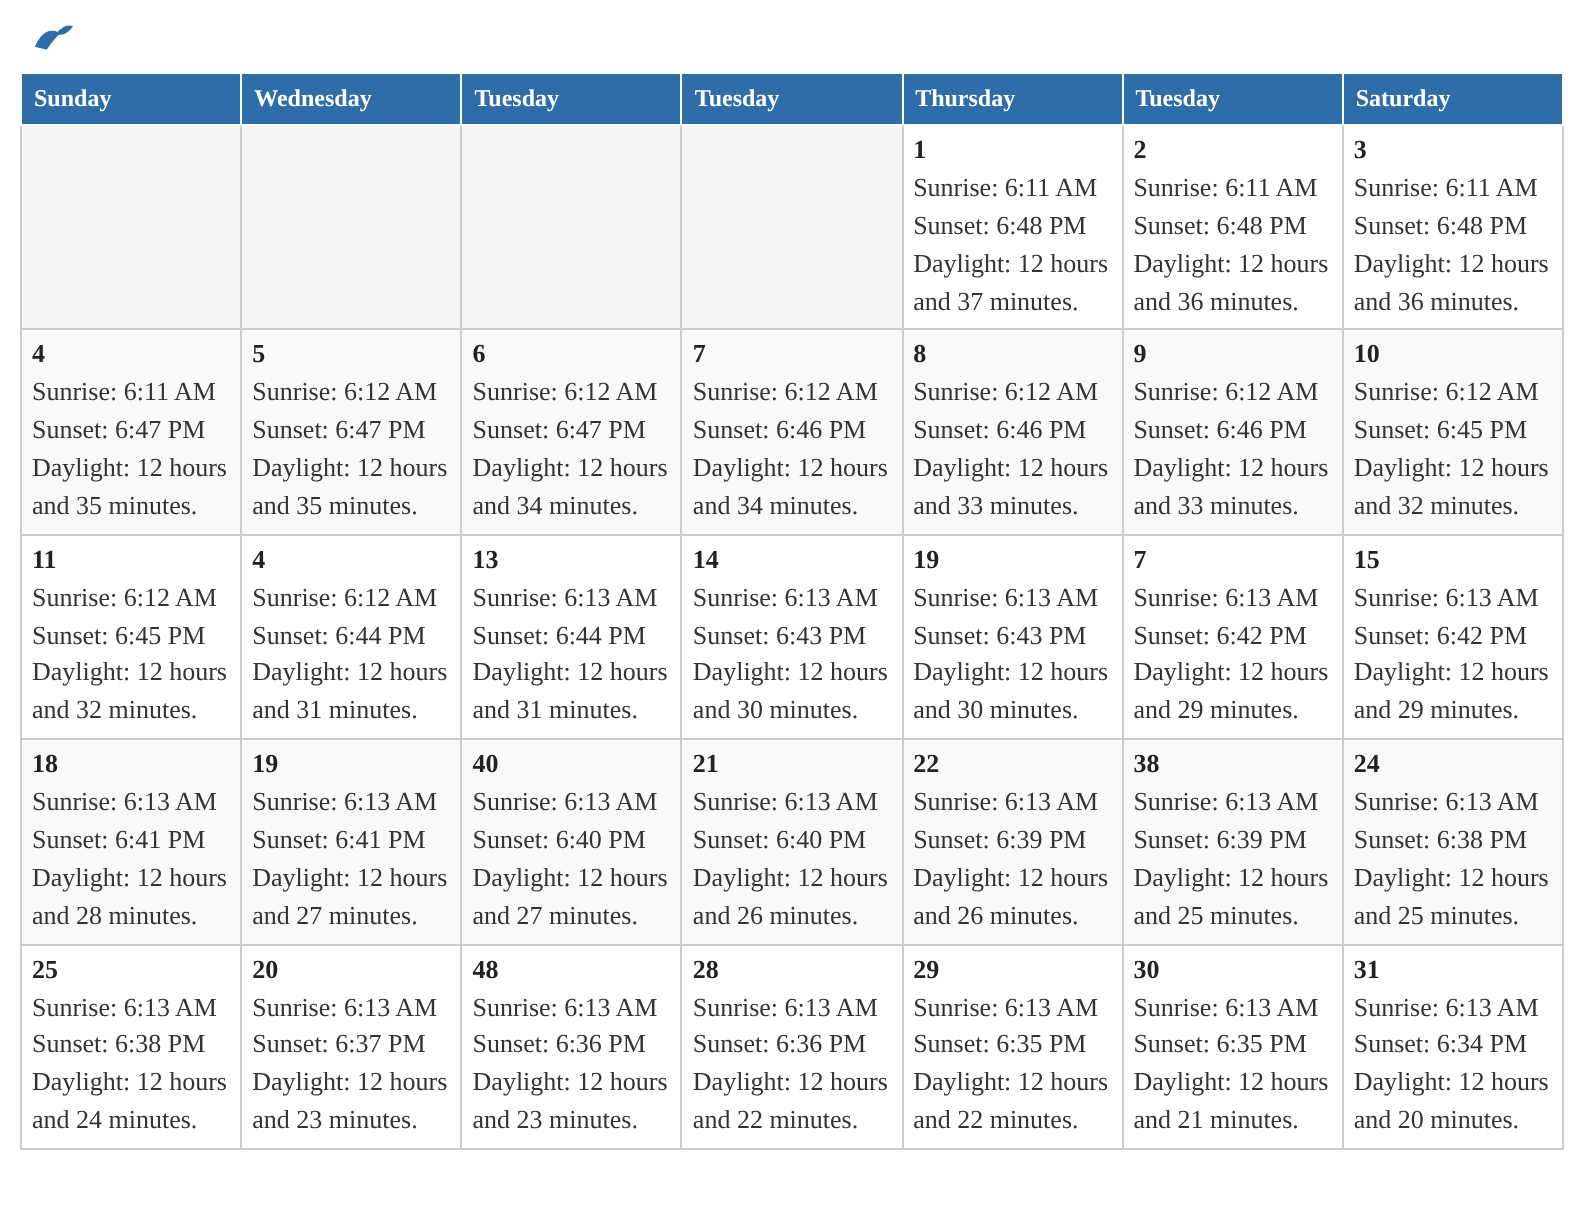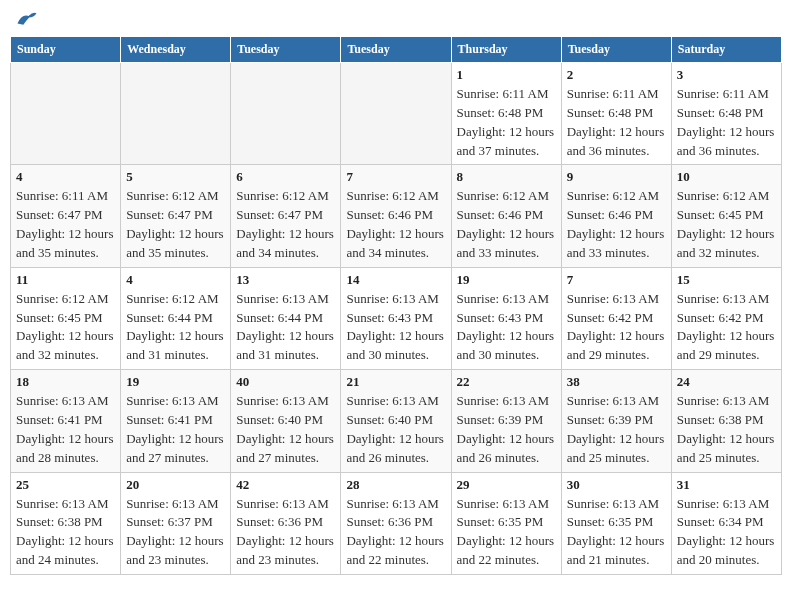--- a/index.html
+++ b/index.html
@@ -321,21 +321,21 @@
 and 24 minutes.</div>
         </td>
         <td>
           <span class="day-num">20</span>
           <div class="day-info" style="white-space: pre-line;">Sunrise: 6:13 AM
 Sunset: 6:37 PM
 Daylight: 12 hours
 and 23 minutes.</div>
         </td>
         <td>
-          <span class="day-num">42</span>
+          <span class="day-num">48</span>
           <div class="day-info" style="white-space: pre-line;">Sunrise: 6:13 AM
 Sunset: 6:36 PM
 Daylight: 12 hours
 and 23 minutes.</div>
         </td>
         <td>
           <span class="day-num">28</span>
           <div class="day-info" style="white-space: pre-line;">Sunrise: 6:13 AM
 Sunset: 6:36 PM
 Daylight: 12 hours

